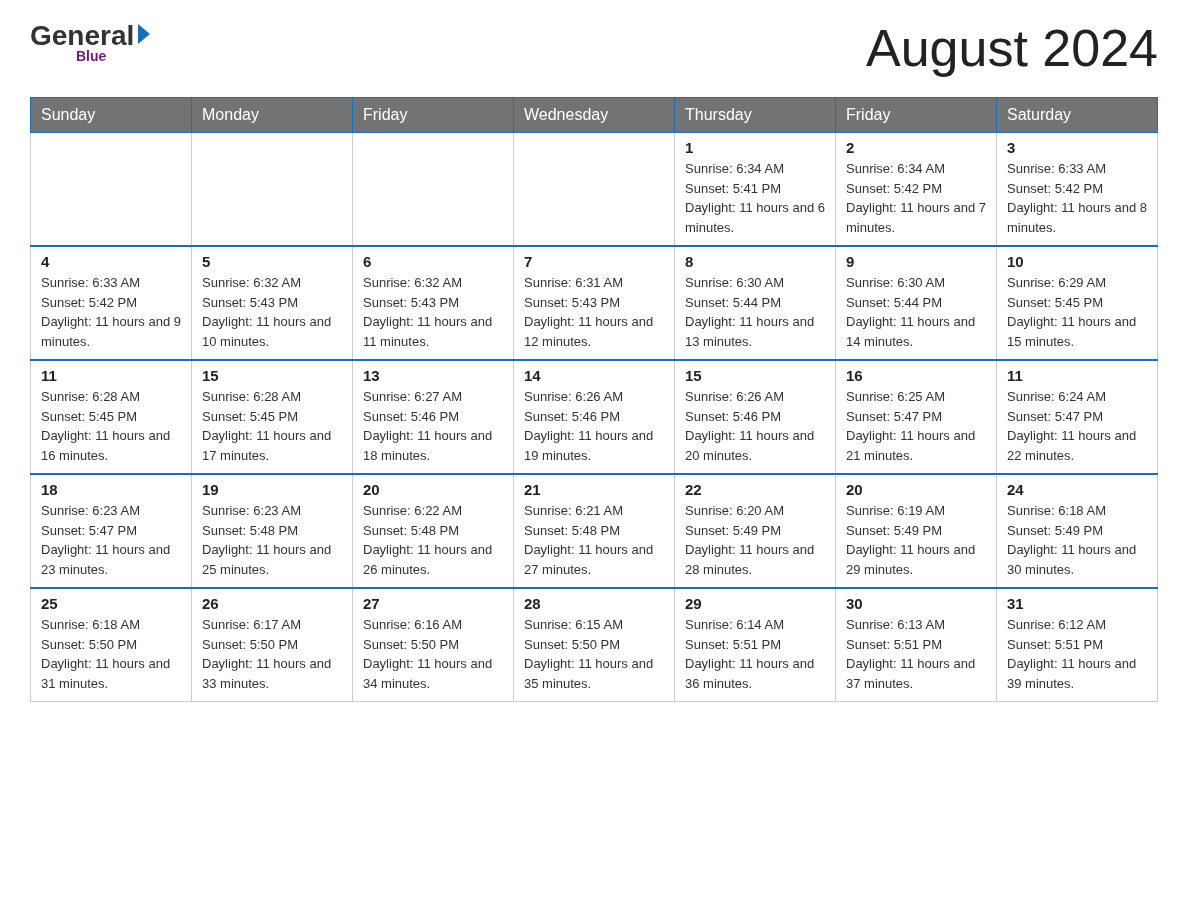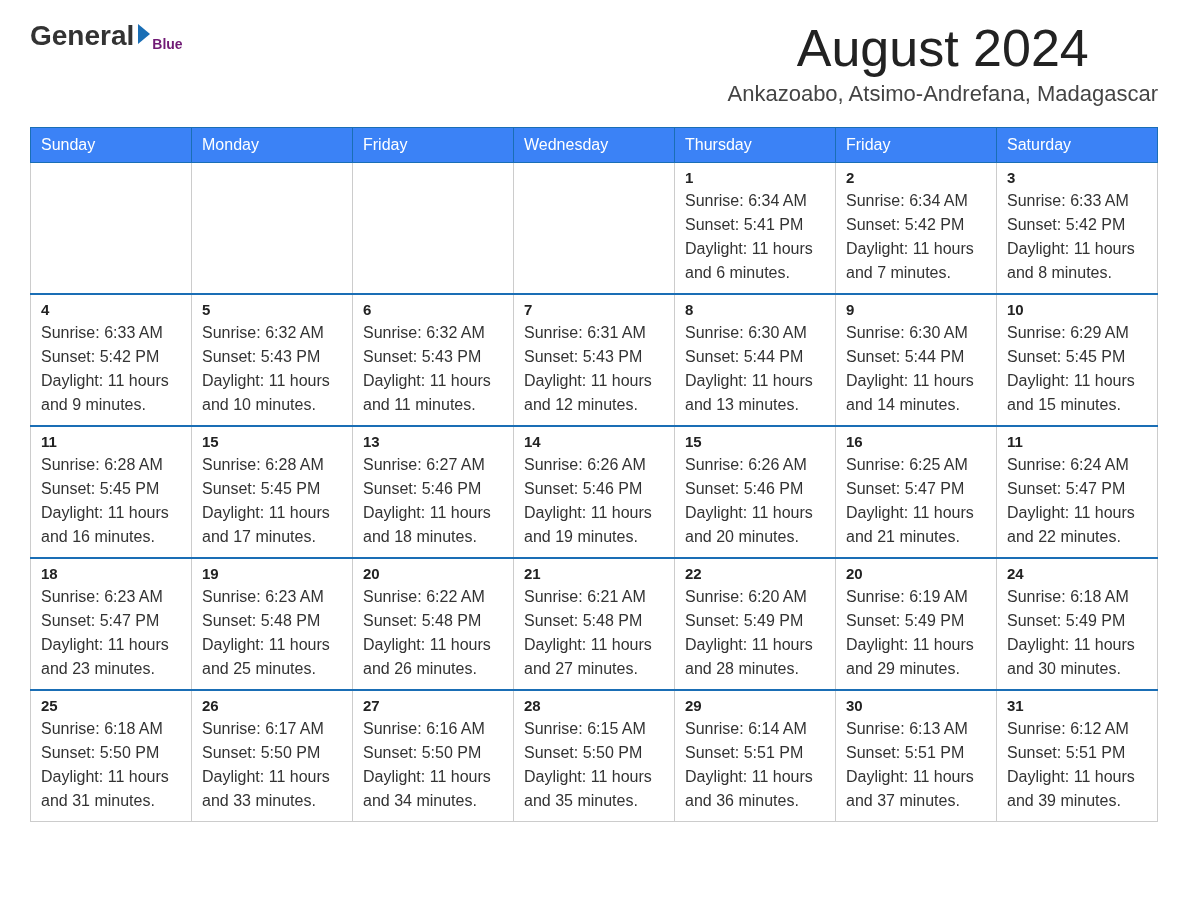--- a/index.html
+++ b/index.html
@@ -11,22 +11,22 @@
       padding: 20px 30px;
     }
     .header-section {
       display: flex;
       justify-content: space-between;
       align-items: flex-start;
       margin-bottom: 20px;
     }
     .logo {
       display: flex;
-      flex-direction: row;
-      align-items: flex-end;
+      flex-direction: column;
+      align-items: center;
     }
     .logo-text {
       font-size: 28px;
       font-weight: bold;
       color: #333;
       display: flex;
       align-items: center;
     }
     .logo-general { color: #333; }
     .logo-triangle {
@@ -51,21 +51,21 @@
       font-size: 22px;
       color: #444;
       margin-top: 4px;
     }
     .calendar-table {
       width: 100%;
       border-collapse: collapse;
       border: 1px solid #ccc;
     }
     .calendar-table th {
-      background-color: #3b82f6;
+      background-color: #737373;
       color: #fff;
       font-size: 16px;
       font-weight: normal;
       padding: 8px 10px;
       text-align: left;
       border: 1px solid #1a6eb5;
     }
     .calendar-table td {
       vertical-align: top;
       padding: 6px 10px 8px 10px;
@@ -82,21 +82,21 @@
       border-top: 1px solid #ccc;
     }
     .day-number {
       font-size: 15px;
       font-weight: bold;
       color: #222;
       display: block;
       margin-bottom: 3px;
     }
     .day-info {
-      font-size: 16px;
+      font-size: 13px;
       color: #333;
       line-height: 1.5;
     }
     .empty-cell {
       background: #fff;
     }
     .logo-underline {
       color: #701a75;
       font-size: 14px;
       margin-top: -4px;
@@ -110,21 +110,20 @@
 <div class="header-section">
   <div class="logo">
     <div class="logo-text">
       <span class="logo-general">General</span>
       <span class="logo-triangle"></span>
     </div>
     <div class="logo-underline">Blue</div>
   </div>
   <div class="title-section">
     <div class="month-title">August 2024</div>
-    <div class="location-title">Ankazoabo, Atsimo-Andrefana, Madagascar</div>
   </div>
 </div>
 
 <table class="calendar-table">
   <thead>
     <tr>
       <th>Sunday</th>
       <th>Monday</th>
       <th>Friday</th>
       <th>Wednesday</th>

